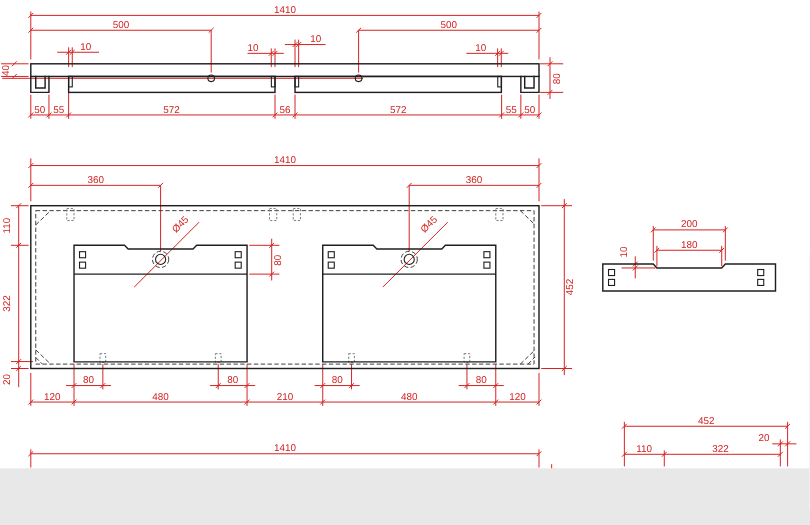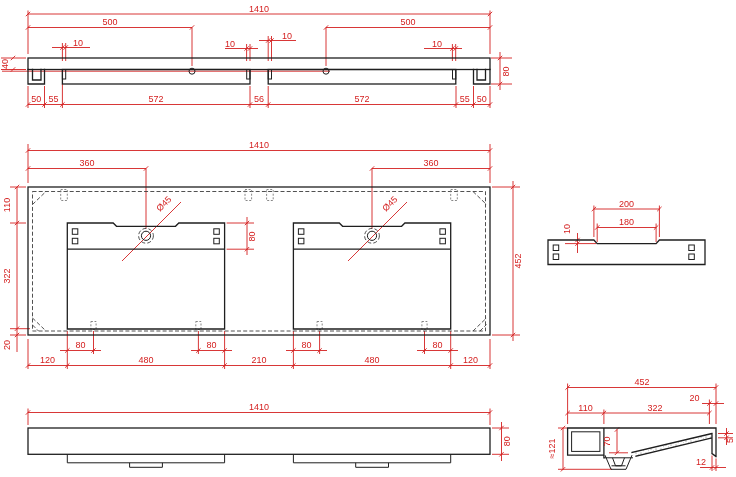--- a/index.html
+++ b/index.html
@@ -1,16 +1,16 @@
 <!DOCTYPE html>
 <html><head>
 <meta charset="utf-8">
 <style>
   html,body{margin:0;padding:0;background:#e8e8e8;}
-  .page{width:736px;height:477px;background:#ffffff;position:relative;overflow:hidden;
+  .page{width:736px;height:426px;background:#ffffff;position:relative;overflow:hidden;
         font-family:"Liberation Sans", sans-serif;}
   svg{display:block;}
   .blk{stroke:#1f1f1f;stroke-width:1.3;fill:none;stroke-linecap:square;}
   .blk2{stroke:#1f1f1f;stroke-width:1;fill:none;}
   .dash{stroke:#3d3d3d;stroke-width:0.9;fill:none;stroke-dasharray:4 2.2;}
   .gdash{stroke:#7a7a7a;stroke-width:0.9;fill:none;stroke-dasharray:2 1.6;}
   .red{stroke:#d42020;stroke-width:0.9;fill:none;stroke-linecap:butt;}
   text{fill:#d42020;font-size:9px;text-anchor:middle;font-family:"Liberation Sans",sans-serif;}
 </style>
 </head>

